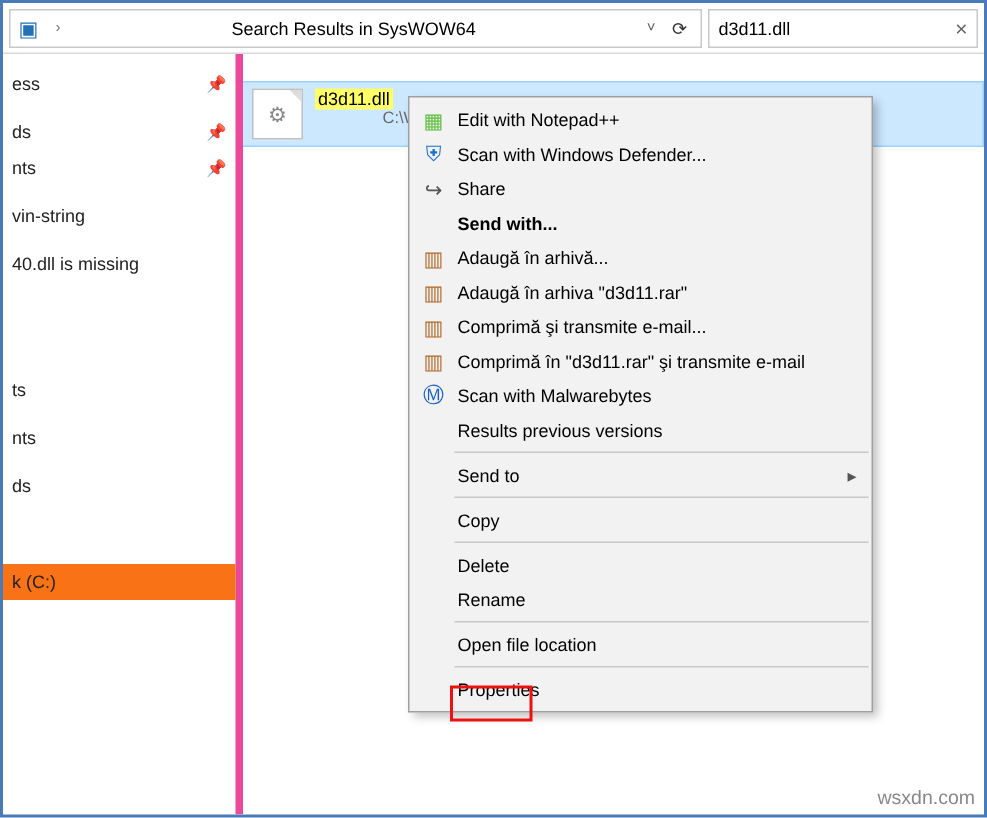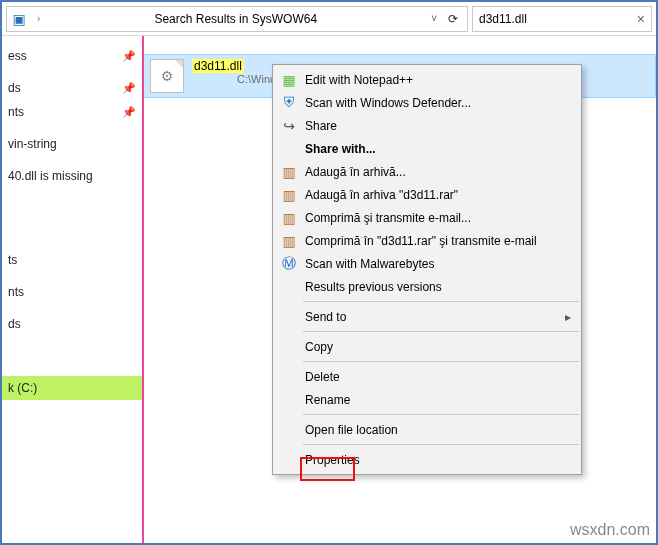--- a/index.html
+++ b/index.html
@@ -53,22 +53,22 @@
       padding: 0 6px;
     }
     .search-box input {
       border: none; outline: none; flex: 1; font-size: 12px;
       background: transparent;
     }
     .clear-x { color: #666; font-size: 14px; cursor: pointer; }
     
     .main { display: flex; height: calc(100% - 34px); }
     .sidebar {
-      width: 142px;
-      border-right: 2px solid #ec4899;
+      width: 160px;
+      border-right: 5px solid #ec4899;
       padding: 8px 0;
       font-size: 12px;
       color: #222;
     }
     .side-item {
       height: 24px;
       display: flex;
       align-items: center;
       justify-content: space-between;
       padding: 0 6px;
@@ -166,21 +166,21 @@
     }
     .watermark .a {
       color: rgba(120,120,120,0.25);
     }
     .wm-icon { width: 44px; height:44px; border-radius:50%;
       background: rgba(130,175,70,0.25);
       display:flex;align-items:center;justify-content:center;
       font-size:28px;color:rgba(255,255,255,0.6);}
     .wsxdn {
       position: absolute; right: 6px; bottom: 4px;
-      font-size: 16px; color: #888;
+      font-size: 13px; color: #888;
     }
   </style>
 </head>
 <body>
 
 <div class="topbar">
   <div class="addr-box">
     <span class="nav-icon">▣</span>
     <span class="crumb-sep">›</span>
     <span class="addr-text">Search Results in SysWOW64</span>
@@ -222,21 +222,21 @@
       </div>
     <div class="side-gap"></div>
     <div class="side-item">
         <span>nts</span>
       </div>
     <div class="side-gap"></div>
     <div class="side-item">
         <span>ds</span>
       </div>
     <div style="height:40px"></div>
-    <div class="side-item" style="background:#bef264">
+    <div class="side-item" style="background:#f97316">
         <span>k (C:)</span>
       </div>
   </div>
 
   <div class="content">
     <div class="watermark">
       <span class="a">A</span>
       <span class="wm-icon">☻</span>
       <span>PUALS</span>
     </div>
@@ -259,21 +259,21 @@
   <div class="ctx-item">
       <span class="ctx-icon" style="color:#1f6fd0">⛨</span>
       <span>Scan with Windows Defender...</span>
     </div>
   <div class="ctx-item">
       <span class="ctx-icon">↪</span>
       <span>Share</span>
     </div>
   <div class="ctx-item bold">
       <span class="ctx-icon"></span>
-      <span>Share with...</span>
+      <span>Send with...</span>
     </div>
   <div class="ctx-item">
       <span class="ctx-icon" style="color:#b06a2a">▥</span>
       <span>Adaugă în arhivă...</span>
     </div>
   <div class="ctx-item">
       <span class="ctx-icon" style="color:#b06a2a">▥</span>
       <span>Adaugă în arhiva "d3d11.rar"</span>
     </div>
   <div class="ctx-item">

